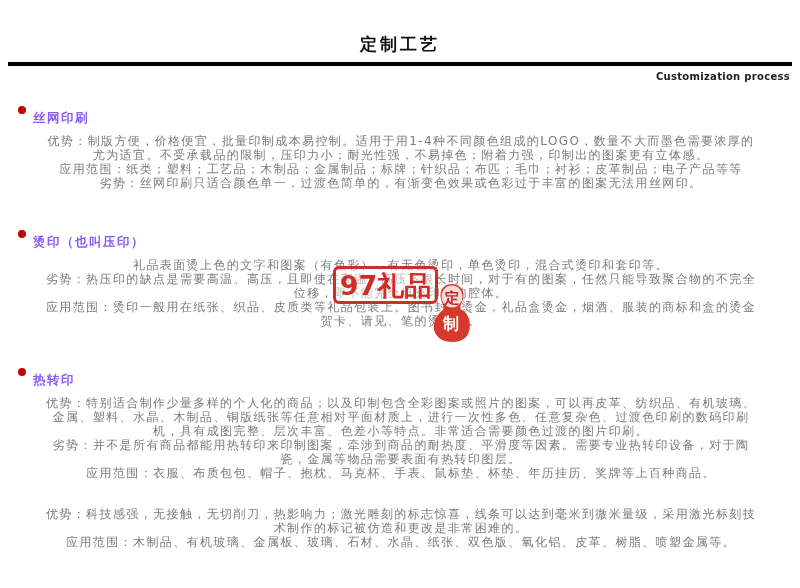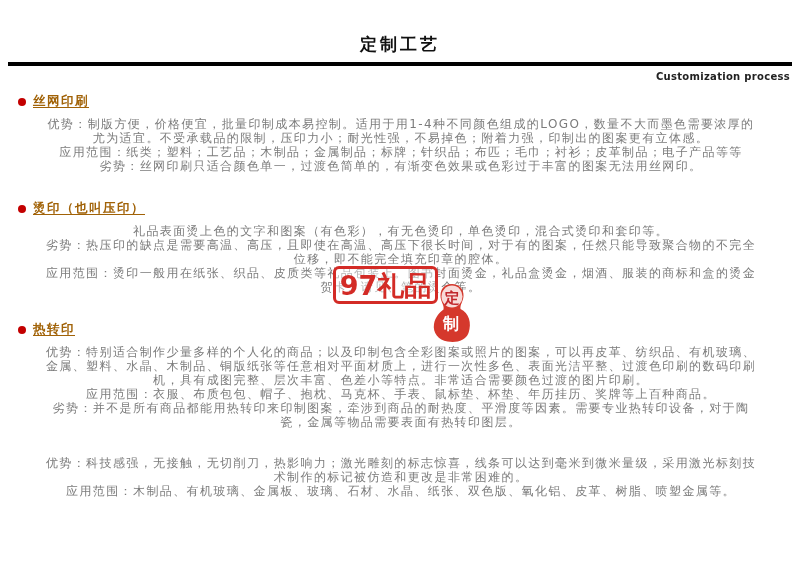--- a/index.html
+++ b/index.html
@@ -44,24 +44,24 @@
   .bullet {
     width: 8px; height: 8px;
     background: #c30000;
     border-radius: 50%;
     margin-right: 7px;
     flex: 0 0 8px;
   }
   .section-title {
     font-size: 12.5px;
     font-weight: bold;
-    color: #a16207;
+    color: #8b5cf6;
     letter-spacing: 1.5px;
-    text-decoration: underline;
     text-underline-offset: 2px;
+    margin-top: 17px;
   }
   .section-body { padding-left: 24px; }
   .section-body p {
     font-size: 12px;
     line-height: 14px;
     color: #7b7b7b;
     letter-spacing: 1.4px;
     word-break: break-all;
     text-align: center;
   }
@@ -125,23 +125,23 @@
       <p>应用范围：烫印一般用在纸张、织品、皮质类等礼品包装上。图书封面烫金，礼品盒烫金，烟酒、服装的商标和盒的烫金贺卡、请见、笔的烫金等。</p>
     </div>
   </div>
 
   <div class="section">
     <div class="section-head">
       <span class="bullet"></span>
       <span class="section-title">热转印</span>
     </div>
     <div class="section-body">
-      <p>优势：特别适合制作少量多样的个人化的商品；以及印制包含全彩图案或照片的图案，可以再皮革、纺织品、有机玻璃、金属、塑料、水晶、木制品、铜版纸张等任意相对平面材质上，进行一次性多色、表面光洁平整、过渡色印刷的数码印刷机，具有成图完整、层次丰富、色差小等特点。非常适合需要颜色过渡的图片印刷。</p>
+      <p>优势：特别适合制作少量多样的个人化的商品；以及印制包含全彩图案或照片的图案，可以再皮革、纺织品、有机玻璃、金属、塑料、水晶、木制品、铜版纸张等任意相对平面材质上，进行一次性多色、任意复杂色、过渡色印刷的数码印刷机，具有成图完整、层次丰富、色差小等特点。非常适合需要颜色过渡的图片印刷。</p>
+      <p>劣势：并不是所有商品都能用热转印来印制图案，牵涉到商品的耐热度、平滑度等因素。需要专业热转印设备，对于陶瓷，金属等物品需要表面有热转印图层。</p>
       <p>应用范围：衣服、布质包包、帽子、抱枕、马克杯、手表、鼠标垫、杯垫、年历挂历、奖牌等上百种商品。</p>
-      <p>劣势：并不是所有商品都能用热转印来印制图案，牵涉到商品的耐热度、平滑度等因素。需要专业热转印设备，对于陶瓷，金属等物品需要表面有热转印图层。</p>
     </div>
   </div>
 
   <div class="section">
     <div class="section-body">
       <p>优势：科技感强，无接触，无切削刀，热影响力；激光雕刻的标志惊喜，线条可以达到毫米到微米量级，采用激光标刻技术制作的标记被仿造和更改是非常困难的。</p>
       <p>应用范围：木制品、有机玻璃、金属板、玻璃、石材、水晶、纸张、双色版、氧化铝、皮革、树脂、喷塑金属等。</p>
     </div>
   </div>
 

